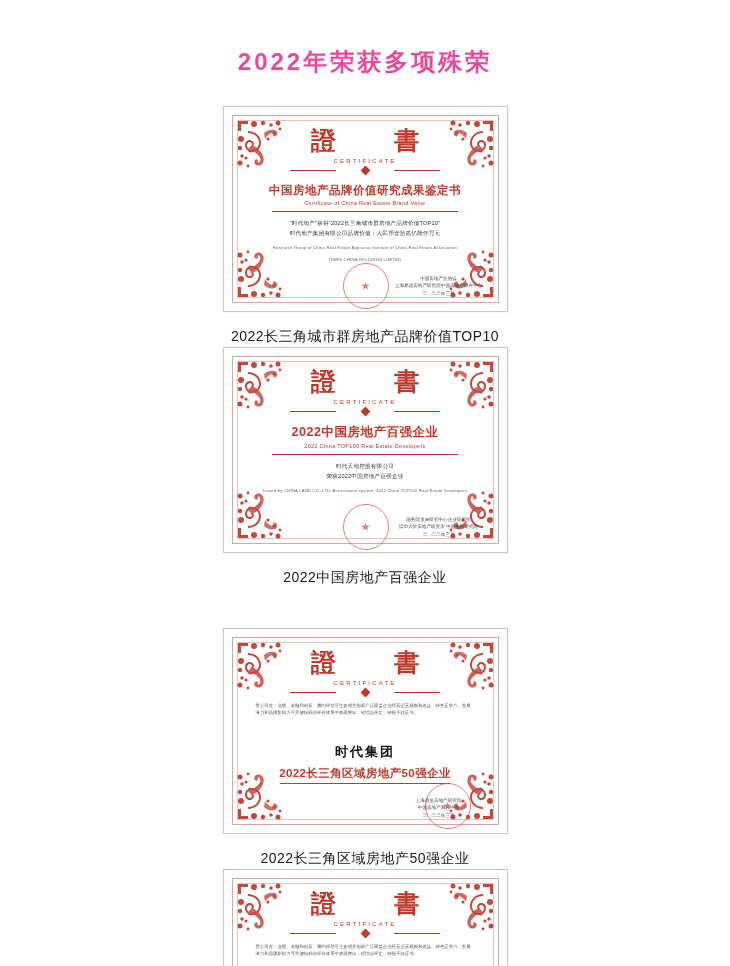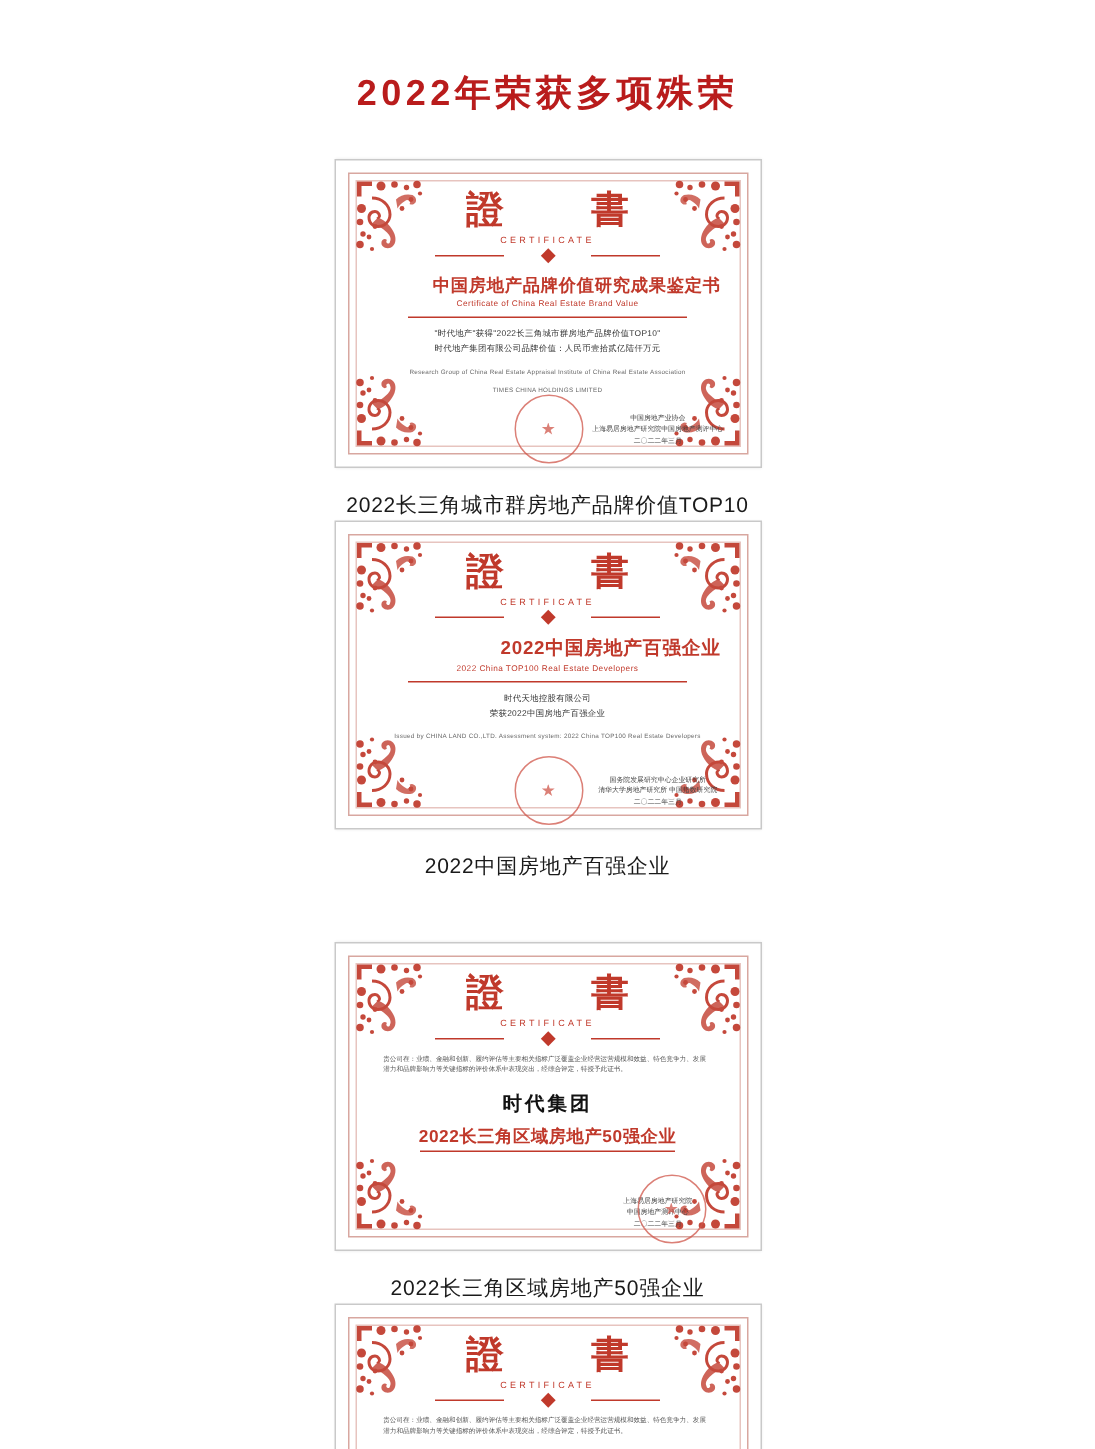--- a/index.html
+++ b/index.html
@@ -18,21 +18,21 @@
     position: relative;
     width: 730px;
     height: 966px;
     box-sizing: border-box;
   }
   .page-title {
     text-align: center;
     font-size: 24px;
     font-weight: bold;
     letter-spacing: 3px;
-    color: #b91c1c;
+    color: #ec4899;
     padding-top: 46px;
     padding-bottom: 0;
     font-family: "Liberation Sans", sans-serif;
   }
   .grid {
     display: flex;
     flex-wrap: wrap;
     justify-content: center;
     padding: 28px 30px 0 30px;
     box-sizing: border-box;
@@ -130,21 +130,20 @@
     background: #c0392b;
     transform: rotate(45deg);
   }
   .title-cn {
     font-size: 11.5px;
     font-weight: bold;
     color: #c0392b;
     margin-top: 9px;
     letter-spacing: 0.5px;
     white-space: nowrap;
-    text-align: right;
   }
   .title-cn.big {
     font-size: 12.5px;
   }
   .title-en {
     font-size: 5.5px;
     color: #c0392b;
     letter-spacing: 0.3px;
     margin-top: 2px;
   }
@@ -167,21 +166,21 @@
     color: #555;
     line-height: 1.7;
     margin-top: 6px;
     text-align: left;
     padding: 0 6px;
   }
   .company {
     font-size: 13px;
     font-weight: bold;
     color: #111;
-    margin-top: 10px;
+    margin-top: 26px;
     letter-spacing: 2px;
   }
   .award {
     font-size: 11.5px;
     font-weight: bold;
     color: #c0392b;
     margin-top: 5px;
     letter-spacing: 0.4px;
     white-space: nowrap;
   }

